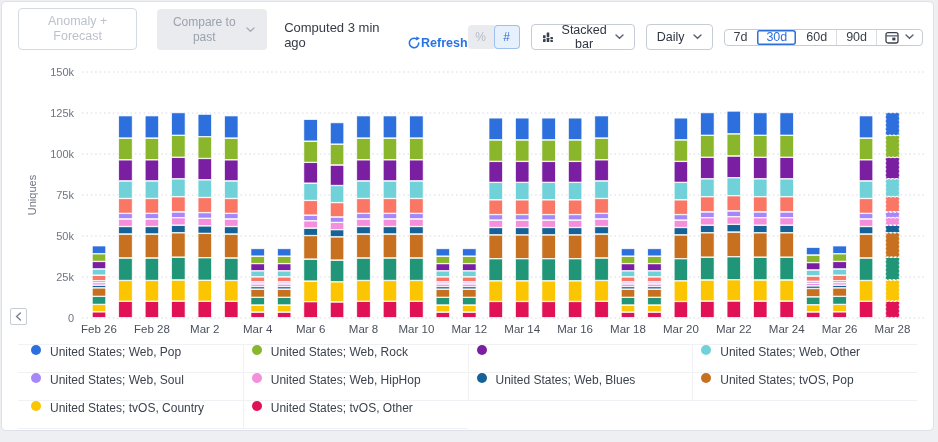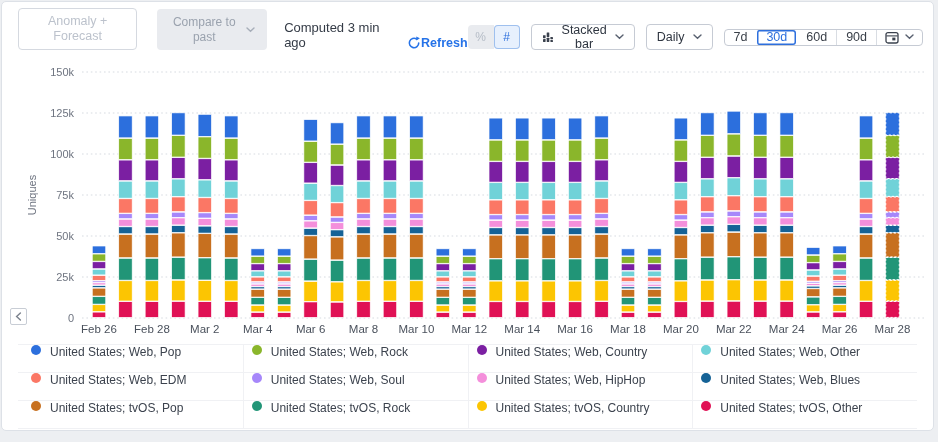--- a/index.html
+++ b/index.html
@@ -643,51 +643,42 @@
       <div class="legend-cell">
         <span class="legend-dot" style="background: rgb(44, 111, 221);"></span>
         <span>United States; Web, Pop</span>
       </div>
       <div class="legend-cell">
         <span class="legend-dot" style="background: rgb(138, 182, 43);"></span>
         <span>United States; Web, Rock</span>
       </div>
       <div class="legend-cell">
         <span class="legend-dot" style="background: rgb(123, 31, 162);"></span>
-        <span>United States; Web, Country</span>
       </div>
       <div class="legend-cell">
         <span class="legend-dot" style="background: rgb(112, 210, 216);"></span>
         <span>United States; Web, Other</span>
       </div>
       <div class="legend-cell">
-        <span class="legend-dot" style="background: rgb(251, 119, 101);"></span>
-        <span>United States; Web, EDM</span>
-      </div>
-      <div class="legend-cell">
         <span class="legend-dot" style="background: rgb(166, 135, 250);"></span>
         <span>United States; Web, Soul</span>
       </div>
       <div class="legend-cell">
         <span class="legend-dot" style="background: rgb(244, 143, 219);"></span>
         <span>United States; Web, HipHop</span>
       </div>
       <div class="legend-cell">
         <span class="legend-dot" style="background: rgb(21, 98, 150);"></span>
         <span>United States; Web, Blues</span>
       </div>
       <div class="legend-cell">
         <span class="legend-dot" style="background: rgb(199, 112, 31);"></span>
         <span>United States; tvOS, Pop</span>
       </div>
       <div class="legend-cell">
-        <span class="legend-dot" style="background: rgb(33, 149, 119);"></span>
-        <span>United States; tvOS, Rock</span>
-      </div>
-      <div class="legend-cell">
         <span class="legend-dot" style="background: rgb(252, 197, 2);"></span>
         <span>United States; tvOS, Country</span>
       </div>
       <div class="legend-cell">
         <span class="legend-dot" style="background: rgb(224, 17, 85);"></span>
         <span>United States; tvOS, Other</span>
       </div>
     </div>
 
 </div>

